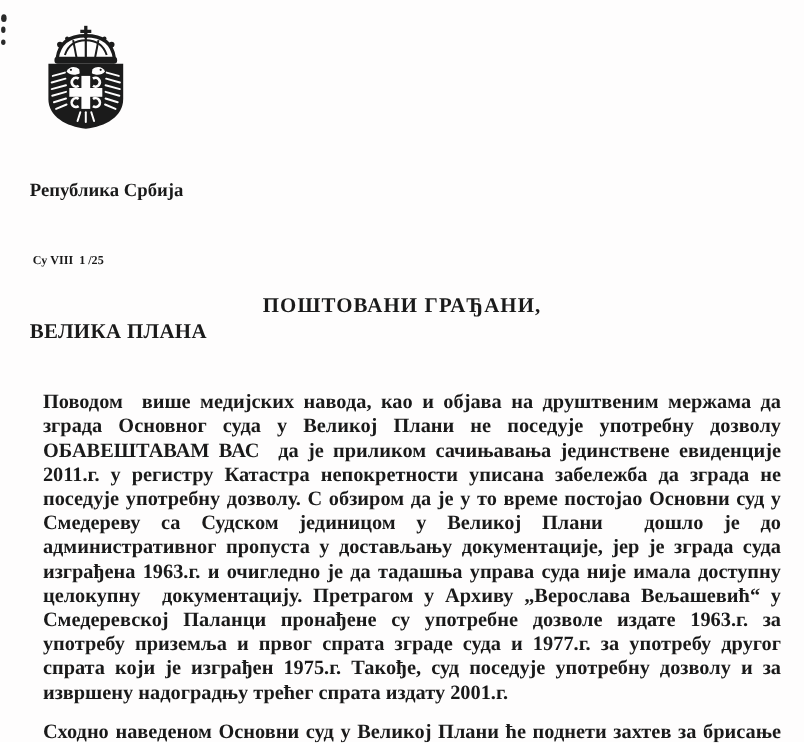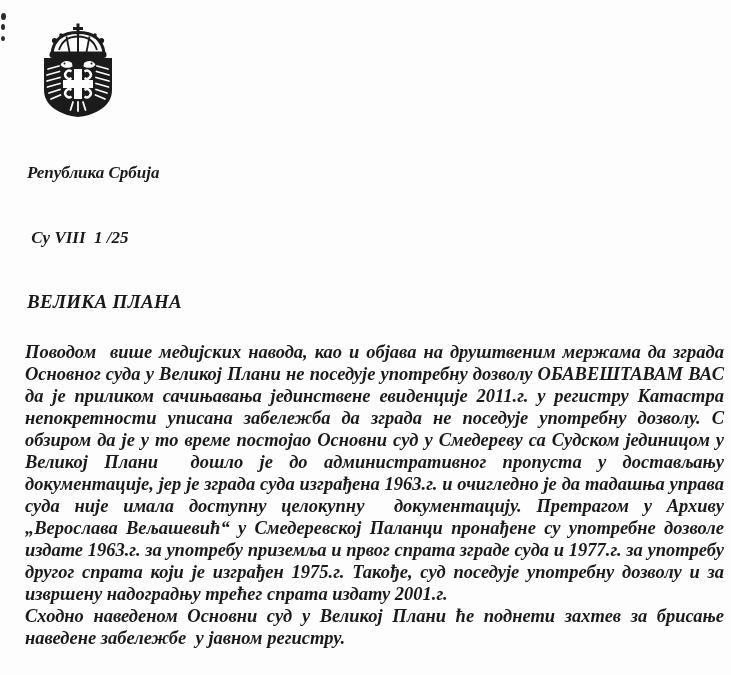--- a/index.html
+++ b/index.html
@@ -9,39 +9,38 @@
   }
   .page {
     position: relative;
     width: 731px;
     height: 675px;
     background: #fefdfd;
     overflow: hidden;
     font-family: "Liberation Serif", "DejaVu Serif", serif;
     font-weight: bold;
     color: #1a1a1a;
-    font-style: italic;
   }
   .coat-of-arms {
     position: absolute;
     left: 33px;
     top: 23px;
     width: 90px;
     height: 95px;
   }
   .header-block {
     position: absolute;
     left: 27px;
     top: 119px;
     white-space: pre-wrap;
     line-height: 21.5px;
   }
   .hdr-country  { font-size: 17px; }
   .hdr-court    { font-size: 18px; letter-spacing: 0.3px; }
-  .hdr-case     { font-size: 17px; }
+  .hdr-case     { font-size: 11px; }
   .hdr-date     { font-size: 17px; }
   .hdr-city     { font-size: 19px; letter-spacing: 0.3px; }
   .salutation {
     position: absolute;
     left: 0;
     top: 268px;
     width: 731px;
     text-align: center;
     font-size: 19px;
     letter-spacing: 1px;
@@ -50,21 +49,21 @@
   .body-block {
     position: absolute;
     left: 25px;
     top: 341px;
     width: 699px;
     font-size: 18.5px;
     line-height: 22px;
     text-align: justify;
   }
   .body-block p {
-    margin: 0;
+    margin: 14px;
     white-space: pre-wrap;
   }
   .speck {
     position: absolute;
     background: #2a2a2a;
     border-radius: 50%;
   }
   .speck1 { left: 1px; top: 13px; width: 5px; height: 7px; }
   .speck2 { left: 1px; top: 24px; width: 4px; height: 6px; }
   .speck3 { left: 1px; top: 36px; width: 4px; height: 5px; }
@@ -135,19 +134,20 @@
       <line x1="50" y1="79" x2="52.5" y2="87"></line>
     </g>
   </svg>
 
   <div class="header-block">
     <div class="hdr-country">Република Србија</div>
     <div class="hdr-case"> Су VIII  1 /25</div>
     <div class="hdr-city">ВЕЛИКА ПЛАНА</div>
   </div>
 
+  <h1 class="salutation">ПОШТОВАНИ ГРАЂАНИ,</h1>
 
   <div class="body-block">
     <p>Поводом  више медијских навода, као и објава на друштвеним мержама да зграда Основног суда у Великој Плани не поседује употребну дозволу ОБАВЕШТАВАМ ВАС  да је приликом сачињавања јединствене евиденције 2011.г. у регистру Катастра непокретности уписана забележба да зграда не поседује употребну дозволу. С обзиром да је у то време постојао Основни суд у Смедереву са Судском јединицом у Великој Плани  дошло је до административног пропуста у достављању документације, јер је зграда суда изграђена 1963.г. и очигледно је да тадашња управа суда није имала доступну целокупну  документацију. Претрагом у Архиву „Верослава Вељашевић“ у Смедеревској Паланци пронађене су употребне дозволе издате 1963.г. за употребу приземља и првог спрата зграде суда и 1977.г. за употребу другог спрата који је изграђен 1975.г. Такође, суд поседује употребну дозволу и за извршену надоградњу трећег спрата издату 2001.г.</p>
     <p>Сходно наведеном Основни суд у Великој Плани ће поднети захтев за брисање наведене забележбе  у јавном регистру.</p>
   </div>
 
 </div>
 
 </body></html>

